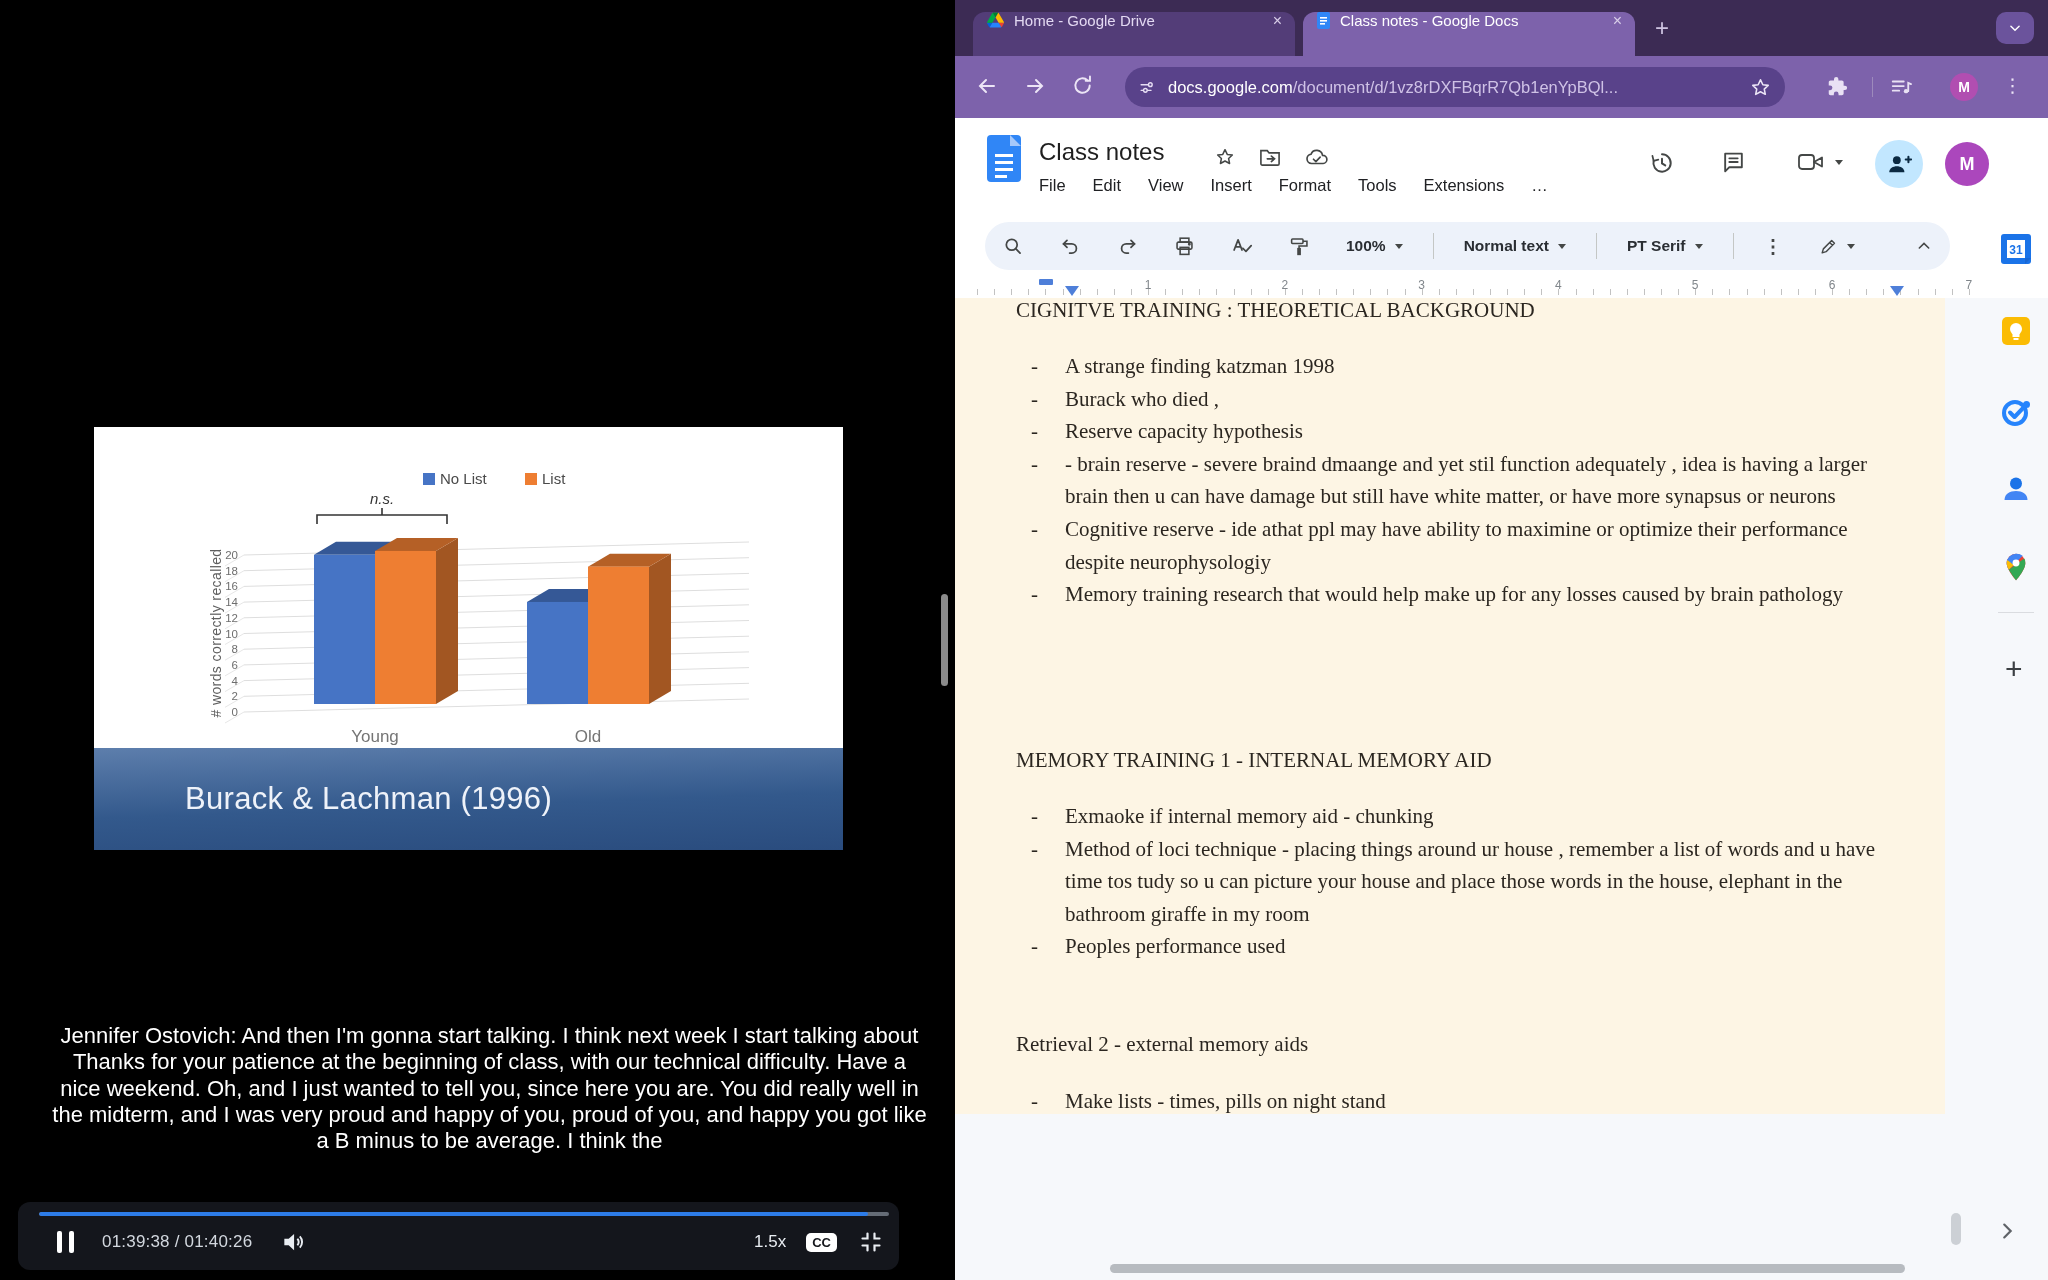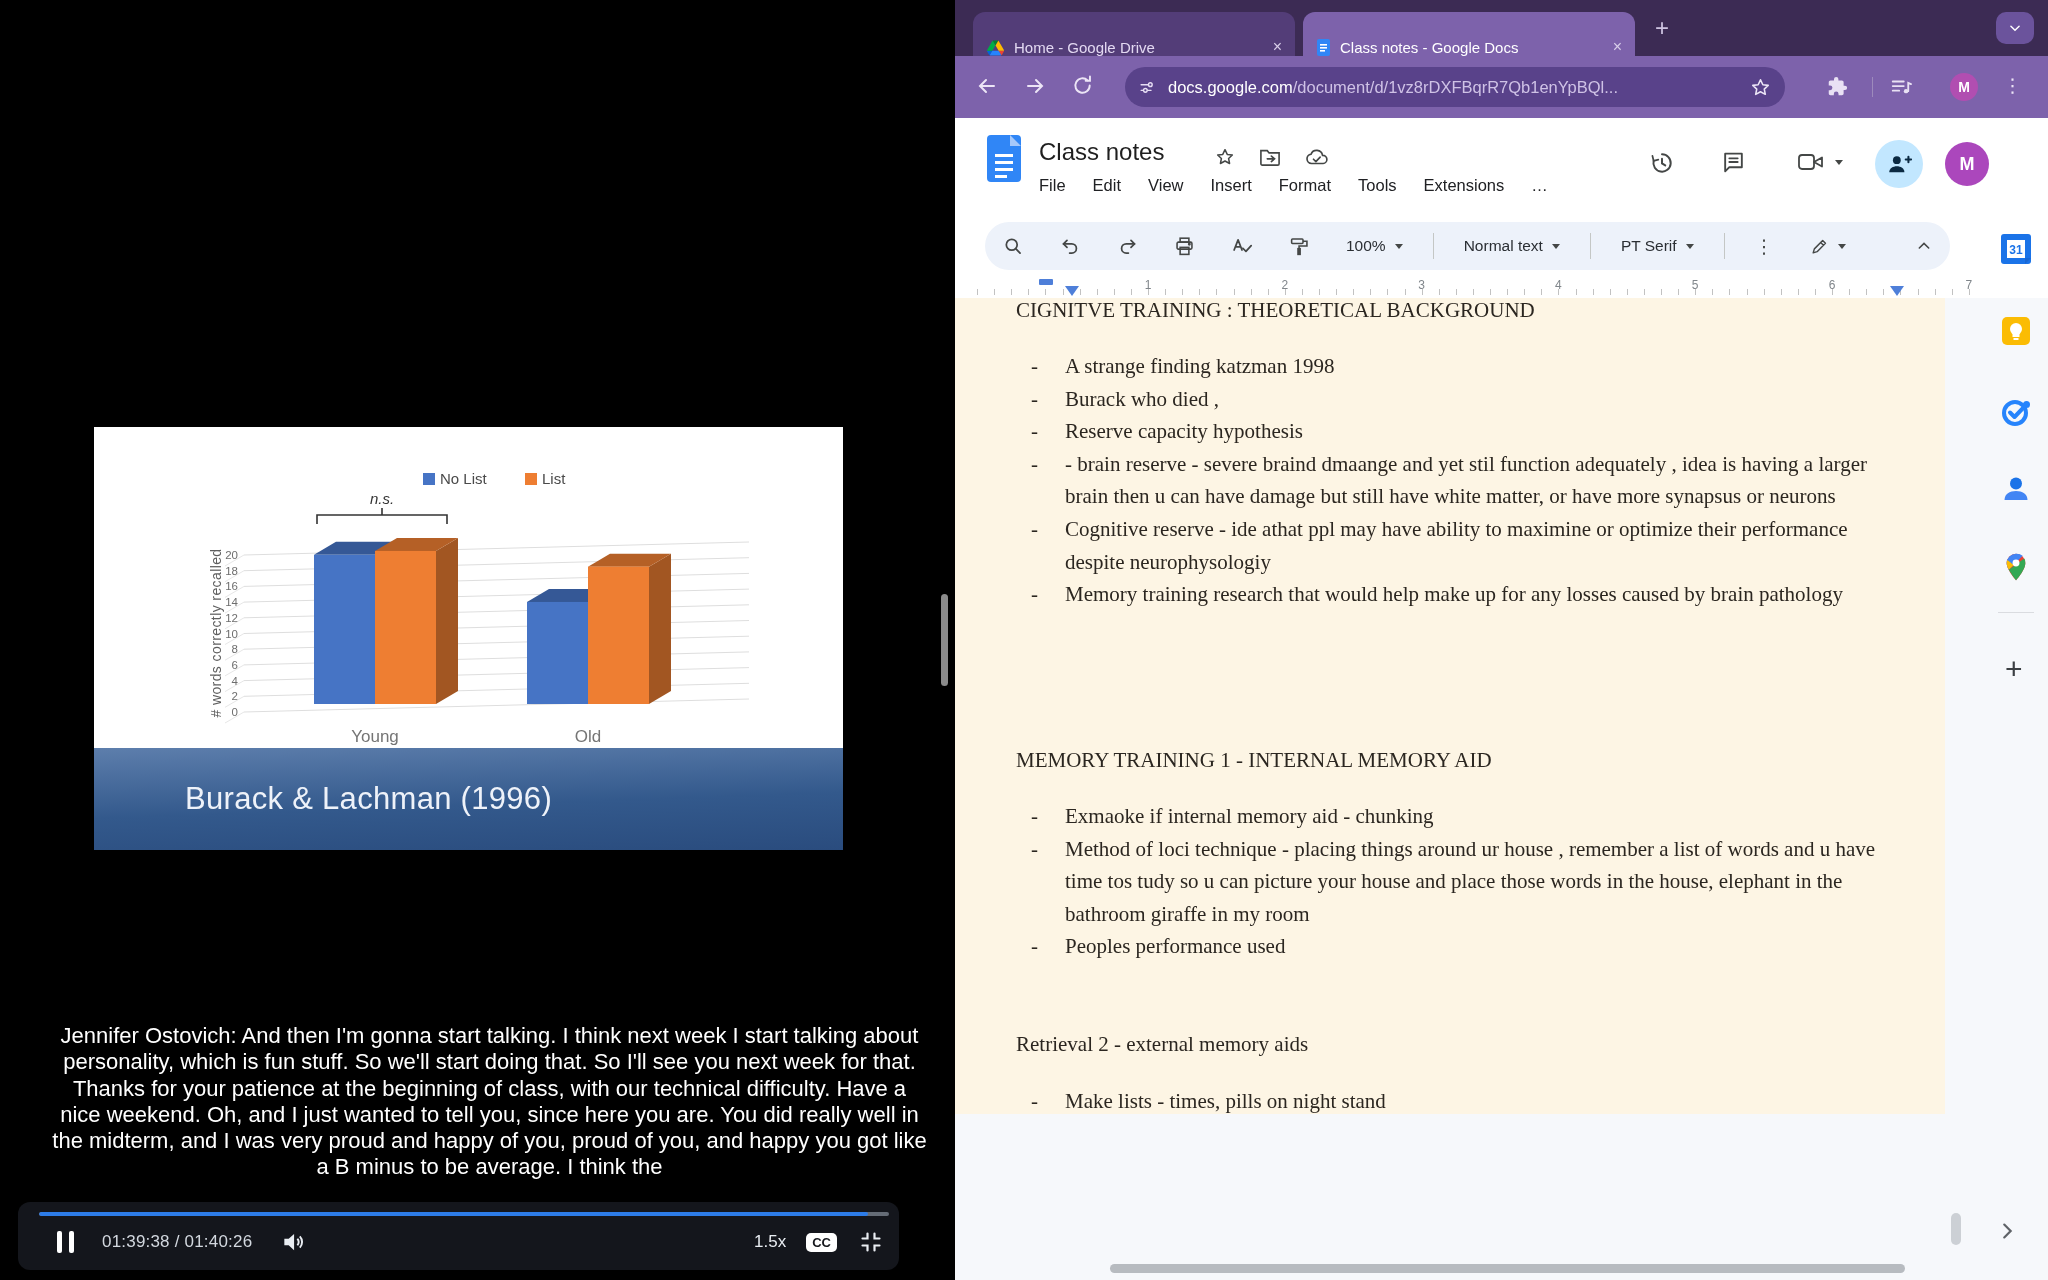--- a/index.html
+++ b/index.html
@@ -37,21 +37,21 @@
   #cc-badge{margin-left:20px;background:#fff;color:#15171c;font-weight:700;font-size:13px;
     padding:3px 6px;border-radius:5px;line-height:1;}
   #shrink-btn{margin-left:22px;display:flex;align-items:center;}
   #left-scrollbar{position:absolute;left:941px;top:594px;width:7px;height:92px;background:#8b8b8b;border-radius:4px;}
 
   
   #browser{position:absolute;left:955px;top:0;width:1093px;height:1280px;background:#fff;}
 
   
   #tabbar{position:absolute;left:0;top:0;width:100%;height:56px;background:var(--frame);}
-  .tab{position:absolute;top:12px;height:44px;border-radius:12px 12px 0 0;display:flex;align-items:flex-end;
+  .tab{position:absolute;top:12px;height:44px;border-radius:12px 12px 0 0;display:flex;align-items:flex-start;
     padding:0 10px 0 14px;cursor:pointer;}
   #tab-drive{left:18px;width:322px;background:var(--tab-inactive);}
   #tab-docs{left:348px;width:332px;background:var(--tab-active);}
   .tab-title{font-size:15px;margin-left:10px;flex:1;white-space:nowrap;overflow:hidden;color:#e3d9f2;}
   #tab-docs .tab-title{color:#fff;}
   .tab-close{color:#d9cfe9;font-size:16px;margin-left:8px;padding:0 3px;cursor:pointer;}
   #new-tab-btn{position:absolute;left:700px;top:16px;color:#cfc4e2;font-size:24px;line-height:24px;cursor:pointer;}
   #tab-chevron-btn{position:absolute;right:14px;top:12px;width:38px;height:32px;border-radius:10px;
     background:#6b539c;display:flex;align-items:center;justify-content:center;cursor:pointer;}
 
@@ -79,21 +79,21 @@
   #docs-menubar span{cursor:pointer;}
   .hdr-icon{position:absolute;top:32px;cursor:pointer;display:flex;align-items:center;}
   #share-btn{position:absolute;left:920px;top:22px;width:48px;height:48px;border-radius:50%;background:var(--share-bg);
     display:flex;align-items:center;justify-content:center;cursor:pointer;}
   #docs-avatar{position:absolute;left:990px;top:24px;width:44px;height:44px;border-radius:50%;background:#ab47bc;
     color:#fff;font-size:18px;font-weight:700;display:flex;align-items:center;justify-content:center;cursor:pointer;}
 
   
   #docs-toolbar-row{position:absolute;left:0;top:215px;width:100%;height:63px;background:#fff;}
   #docs-toolbar{position:absolute;left:30px;top:7px;width:965px;height:48px;border-radius:24px;background:#edf2fa;
-    display:flex;align-items:center;padding:0 18px;gap:36px;}
+    display:flex;align-items:center;padding:0 18px;gap:36px;font-weight:bold;}
   .tb-icon{display:flex;align-items:center;cursor:pointer;}
   .tb-sep{width:1px;height:26px;background:#c4c7c5;margin:0 -6px;}
   .tb-dd{display:flex;align-items:center;font-size:15.5px;color:#2a2e33;cursor:pointer;white-space:nowrap;}
   .caret{width:0;height:0;border-left:4.5px solid transparent;border-right:4.5px solid transparent;
     border-top:5px solid #444746;margin-left:9px;}
   #tb-collapse{margin-left:auto;}
 
   
   #ruler{position:absolute;left:0;top:278px;width:1030px;height:20px;background:#fff;}
   #ruler::after{content:'';position:absolute;left:6px;right:0;bottom:3px;height:6px;
@@ -185,21 +185,20 @@
         <path d="M223 97 L223 88 L353 88 L353 97 M288 88 L288 81" fill="none" stroke="#333" stroke-width="1.6"></path>
         <text x="288" y="77" class="ns" text-anchor="middle" font-style="italic">n.s.</text>
       </svg>
     <div id="slide-band">
       <span class="band-title">Burack &amp; Lachman (1996)</span>
     </div>
   </div>
 
   <div id="captions">
       <div>Jennifer Ostovich: And then I'm gonna start talking. I think next week I start talking about</div>
-      <div>personality, which is fun stuff. So we'll start doing that. So I'll see you next week for that.</div>
       <div>Thanks for your patience at the beginning of class, with our technical difficulty. Have a</div>
       <div>nice weekend. Oh, and I just wanted to tell you, since here you are. You did really well in</div>
       <div>the midterm, and I was very proud and happy of you, proud of you, and happy you got like</div>
       <div>a B minus to be average. I think the</div>
     </div>
 
   <div id="controls">
     <div id="progress-track">
       <div id="progress-fill" style="width: 97.5%;"></div>
     </div>

